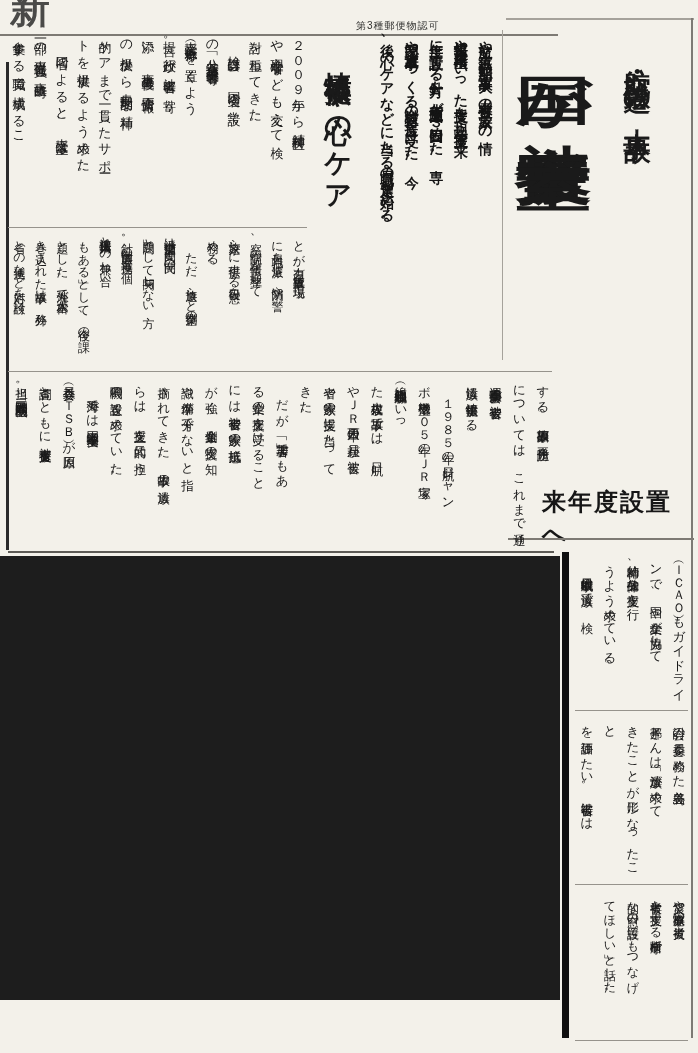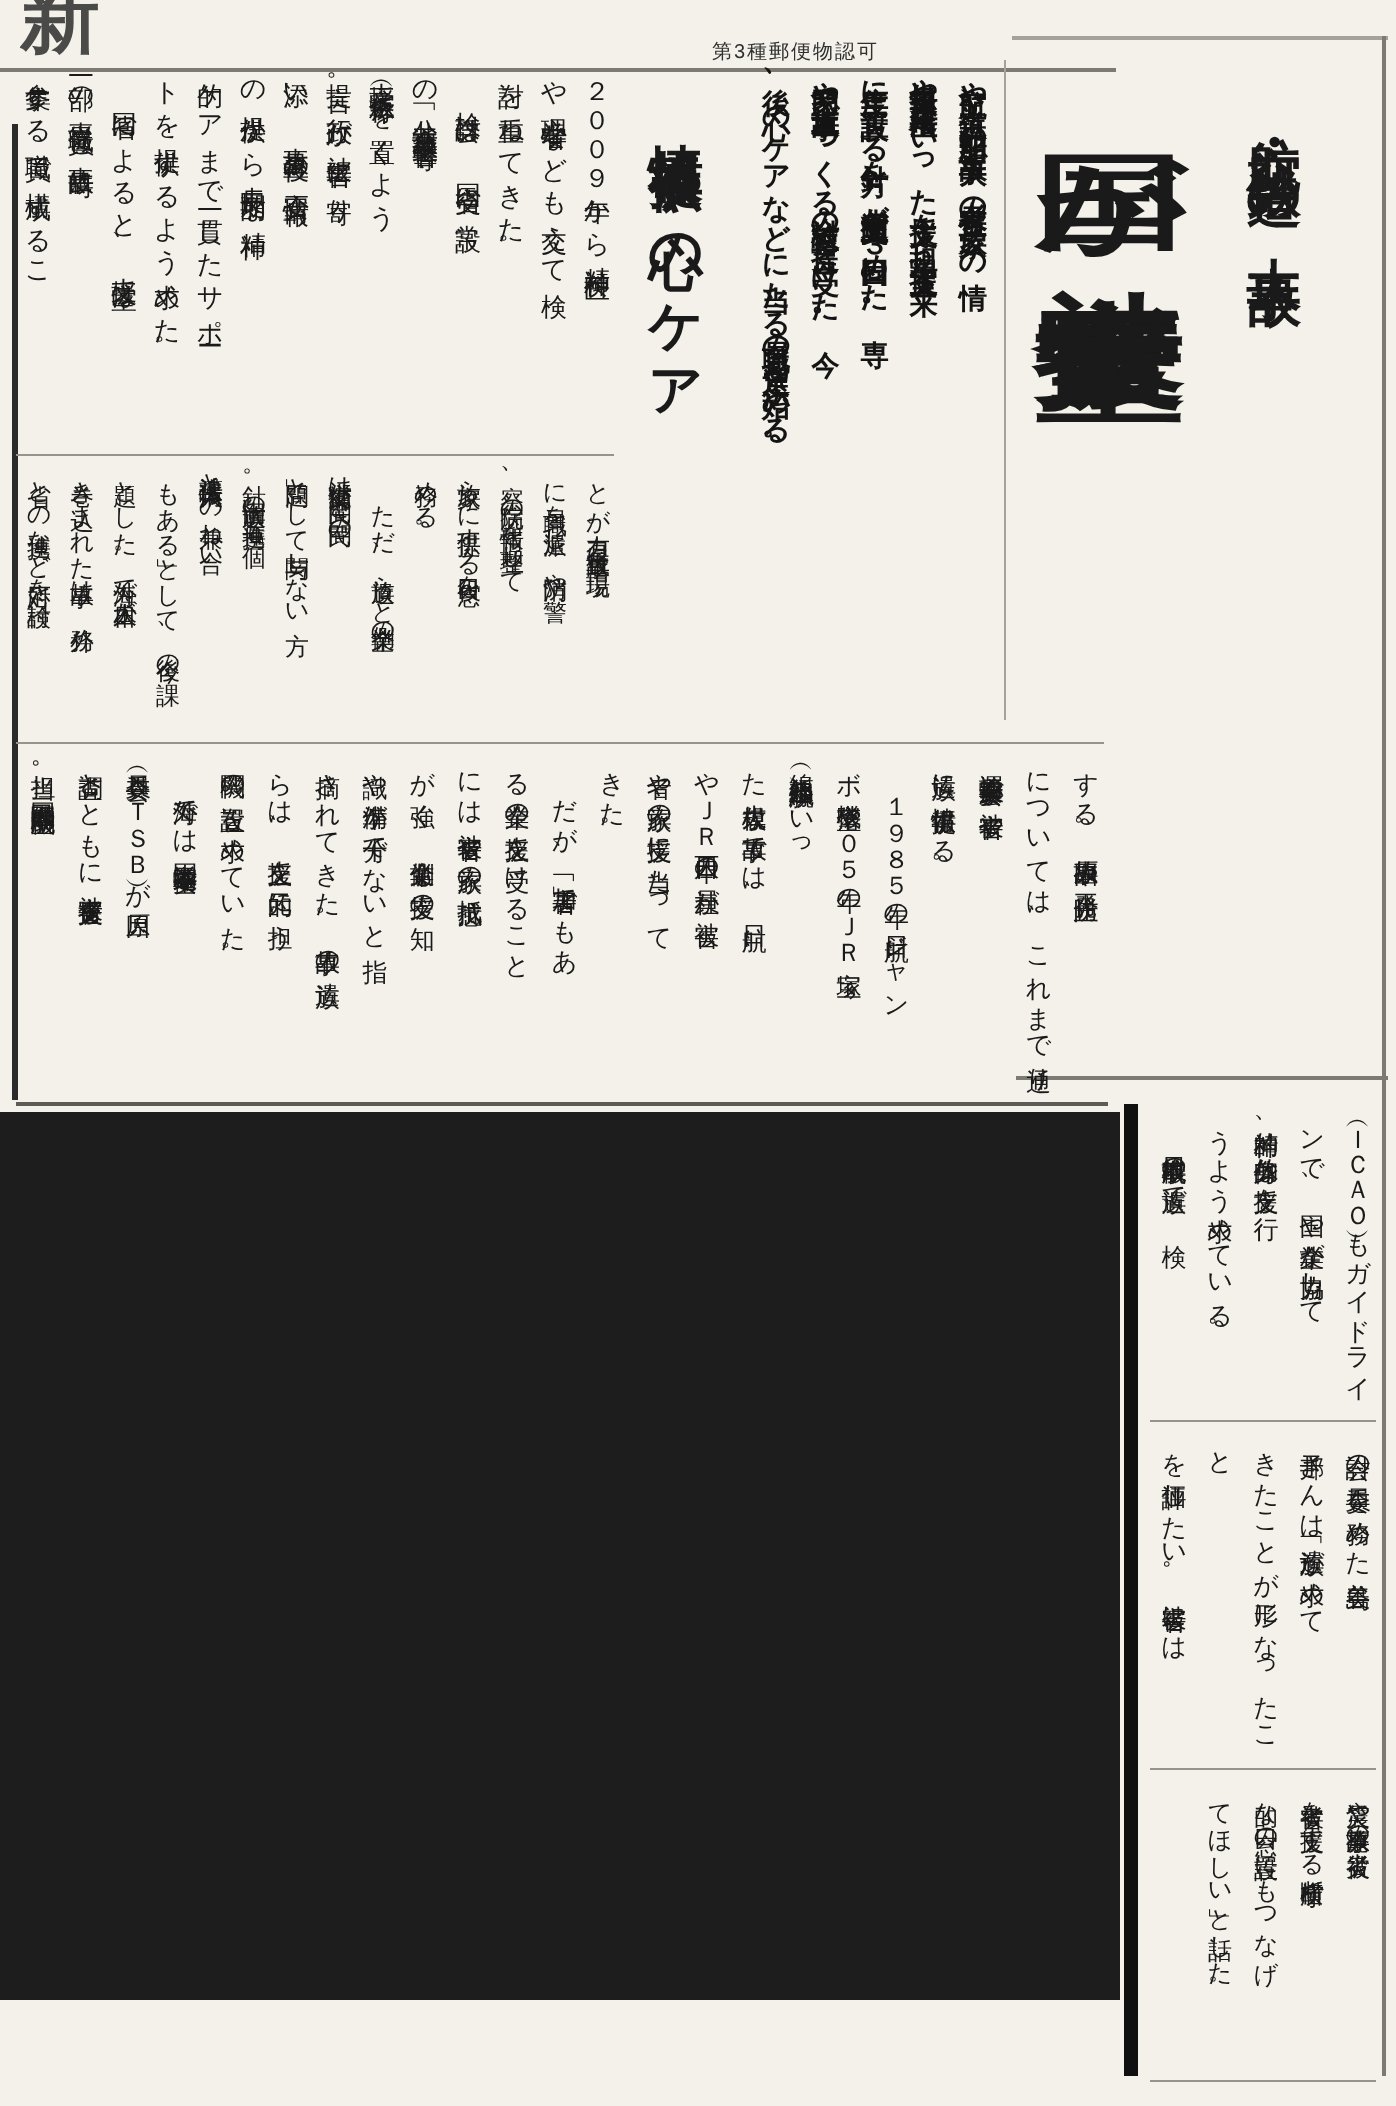--- a/index.html
+++ b/index.html
@@ -78,20 +78,21 @@
   <div class="rule-h" style="left:0; top:34px; width:558px; height:2px;"></div>
 
   <div class="rule-h" style="left:506px; top:18px; width:188px; height:1.5px; background:#a5a29b;"></div>
   <div class="rule-v" style="left:691px; top:18px; width:1.5px; height:1020px;"></div>
   <div class="vband kicker">
     <div>航空・鉄道の大事故</div>
   </div>
   <div class="vband main-headline">
     <div>国が被害者支援室</div>
   </div>
+  <div class="subhead">来年度設置へ</div>
   <div class="rule-h" style="left:508px; top:538px; width:186px; height:2px;"></div>
 
   <div class="rule-v" style="left:502px; top:30px; width:1px; height:330px; background:#a5a29b;"></div>
   <div class="vband lead">
       <div class="col">航空や鉄道、船舶の大事故で、被害者の家族への情</div>
       <div class="col">報提供や生活再建といった支援を担う「支援室」を来</div>
       <div class="col">年度に設置する方針を、国土交通省が３日固めた。専</div>
       <div class="col">門家や事故遺族でつくる検討会の提言を受けた。今</div>
       <div class="col">後、心のケアなどに当たる職員の選定を始める。</div>
     </div>

